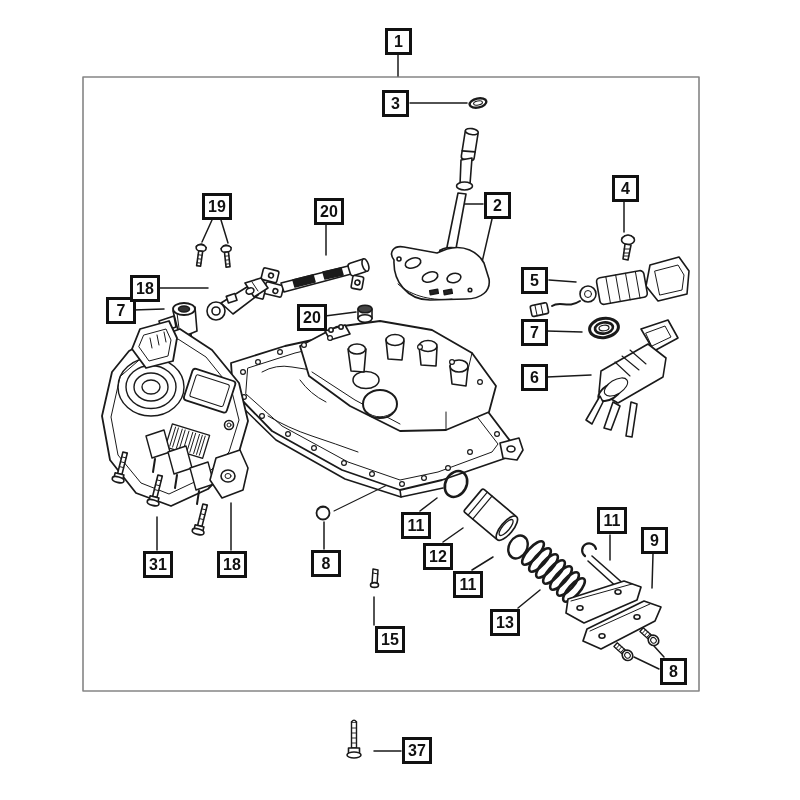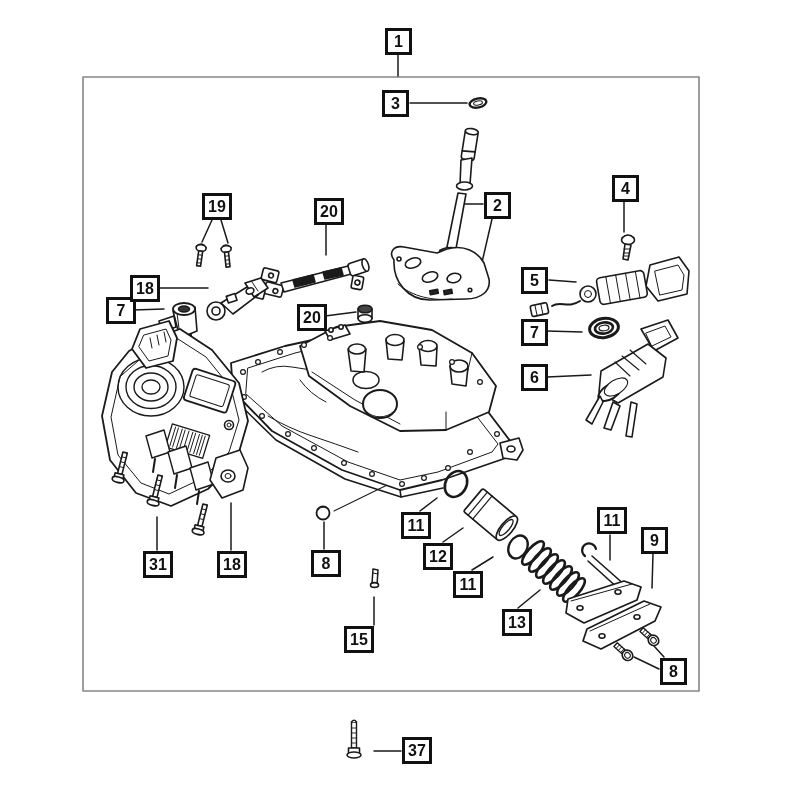--- a/index.html
+++ b/index.html
@@ -367,23 +367,23 @@
 <div class="callout" style="left:612px;top:175px">4</div>
 <div class="callout" style="left:521px;top:267px">5</div>
 <div class="callout" style="left:521px;top:364px">6</div>
 <div class="callout" style="left:521px;top:319px">7</div>
 <div class="callout" style="left:660px;top:658px">8</div>
 <div class="callout" style="left:641px;top:527px">9</div>
 <div class="callout w2" style="left:597px;top:507px">11</div>
 <div class="callout w2" style="left:401px;top:512px">11</div>
 <div class="callout w2" style="left:423px;top:543px">12</div>
 <div class="callout w2" style="left:453px;top:571px">11</div>
-<div class="callout w2" style="left:502px;top:609px">13</div>
+<div class="callout w2" style="left:490px;top:609px">13</div>
 <div class="callout w2" style="left:311px;top:550px">8</div>
-<div class="callout w2" style="left:344px;top:626px">15</div>
+<div class="callout w2" style="left:375px;top:626px">15</div>
 <div class="callout w2" style="left:297px;top:304px">20</div>
 <div class="callout w2" style="left:106px;top:297px">7</div>
 <div class="callout w2" style="left:130px;top:275px">18</div>
 <div class="callout w2" style="left:202px;top:193px">19</div>
 <div class="callout w2" style="left:314px;top:198px">20</div>
 <div class="callout w2" style="left:217px;top:551px">18</div>
 <div class="callout w2" style="left:143px;top:551px">31</div>
 <div class="callout w2" style="left:402px;top:737px">37</div>
 
 </div>

